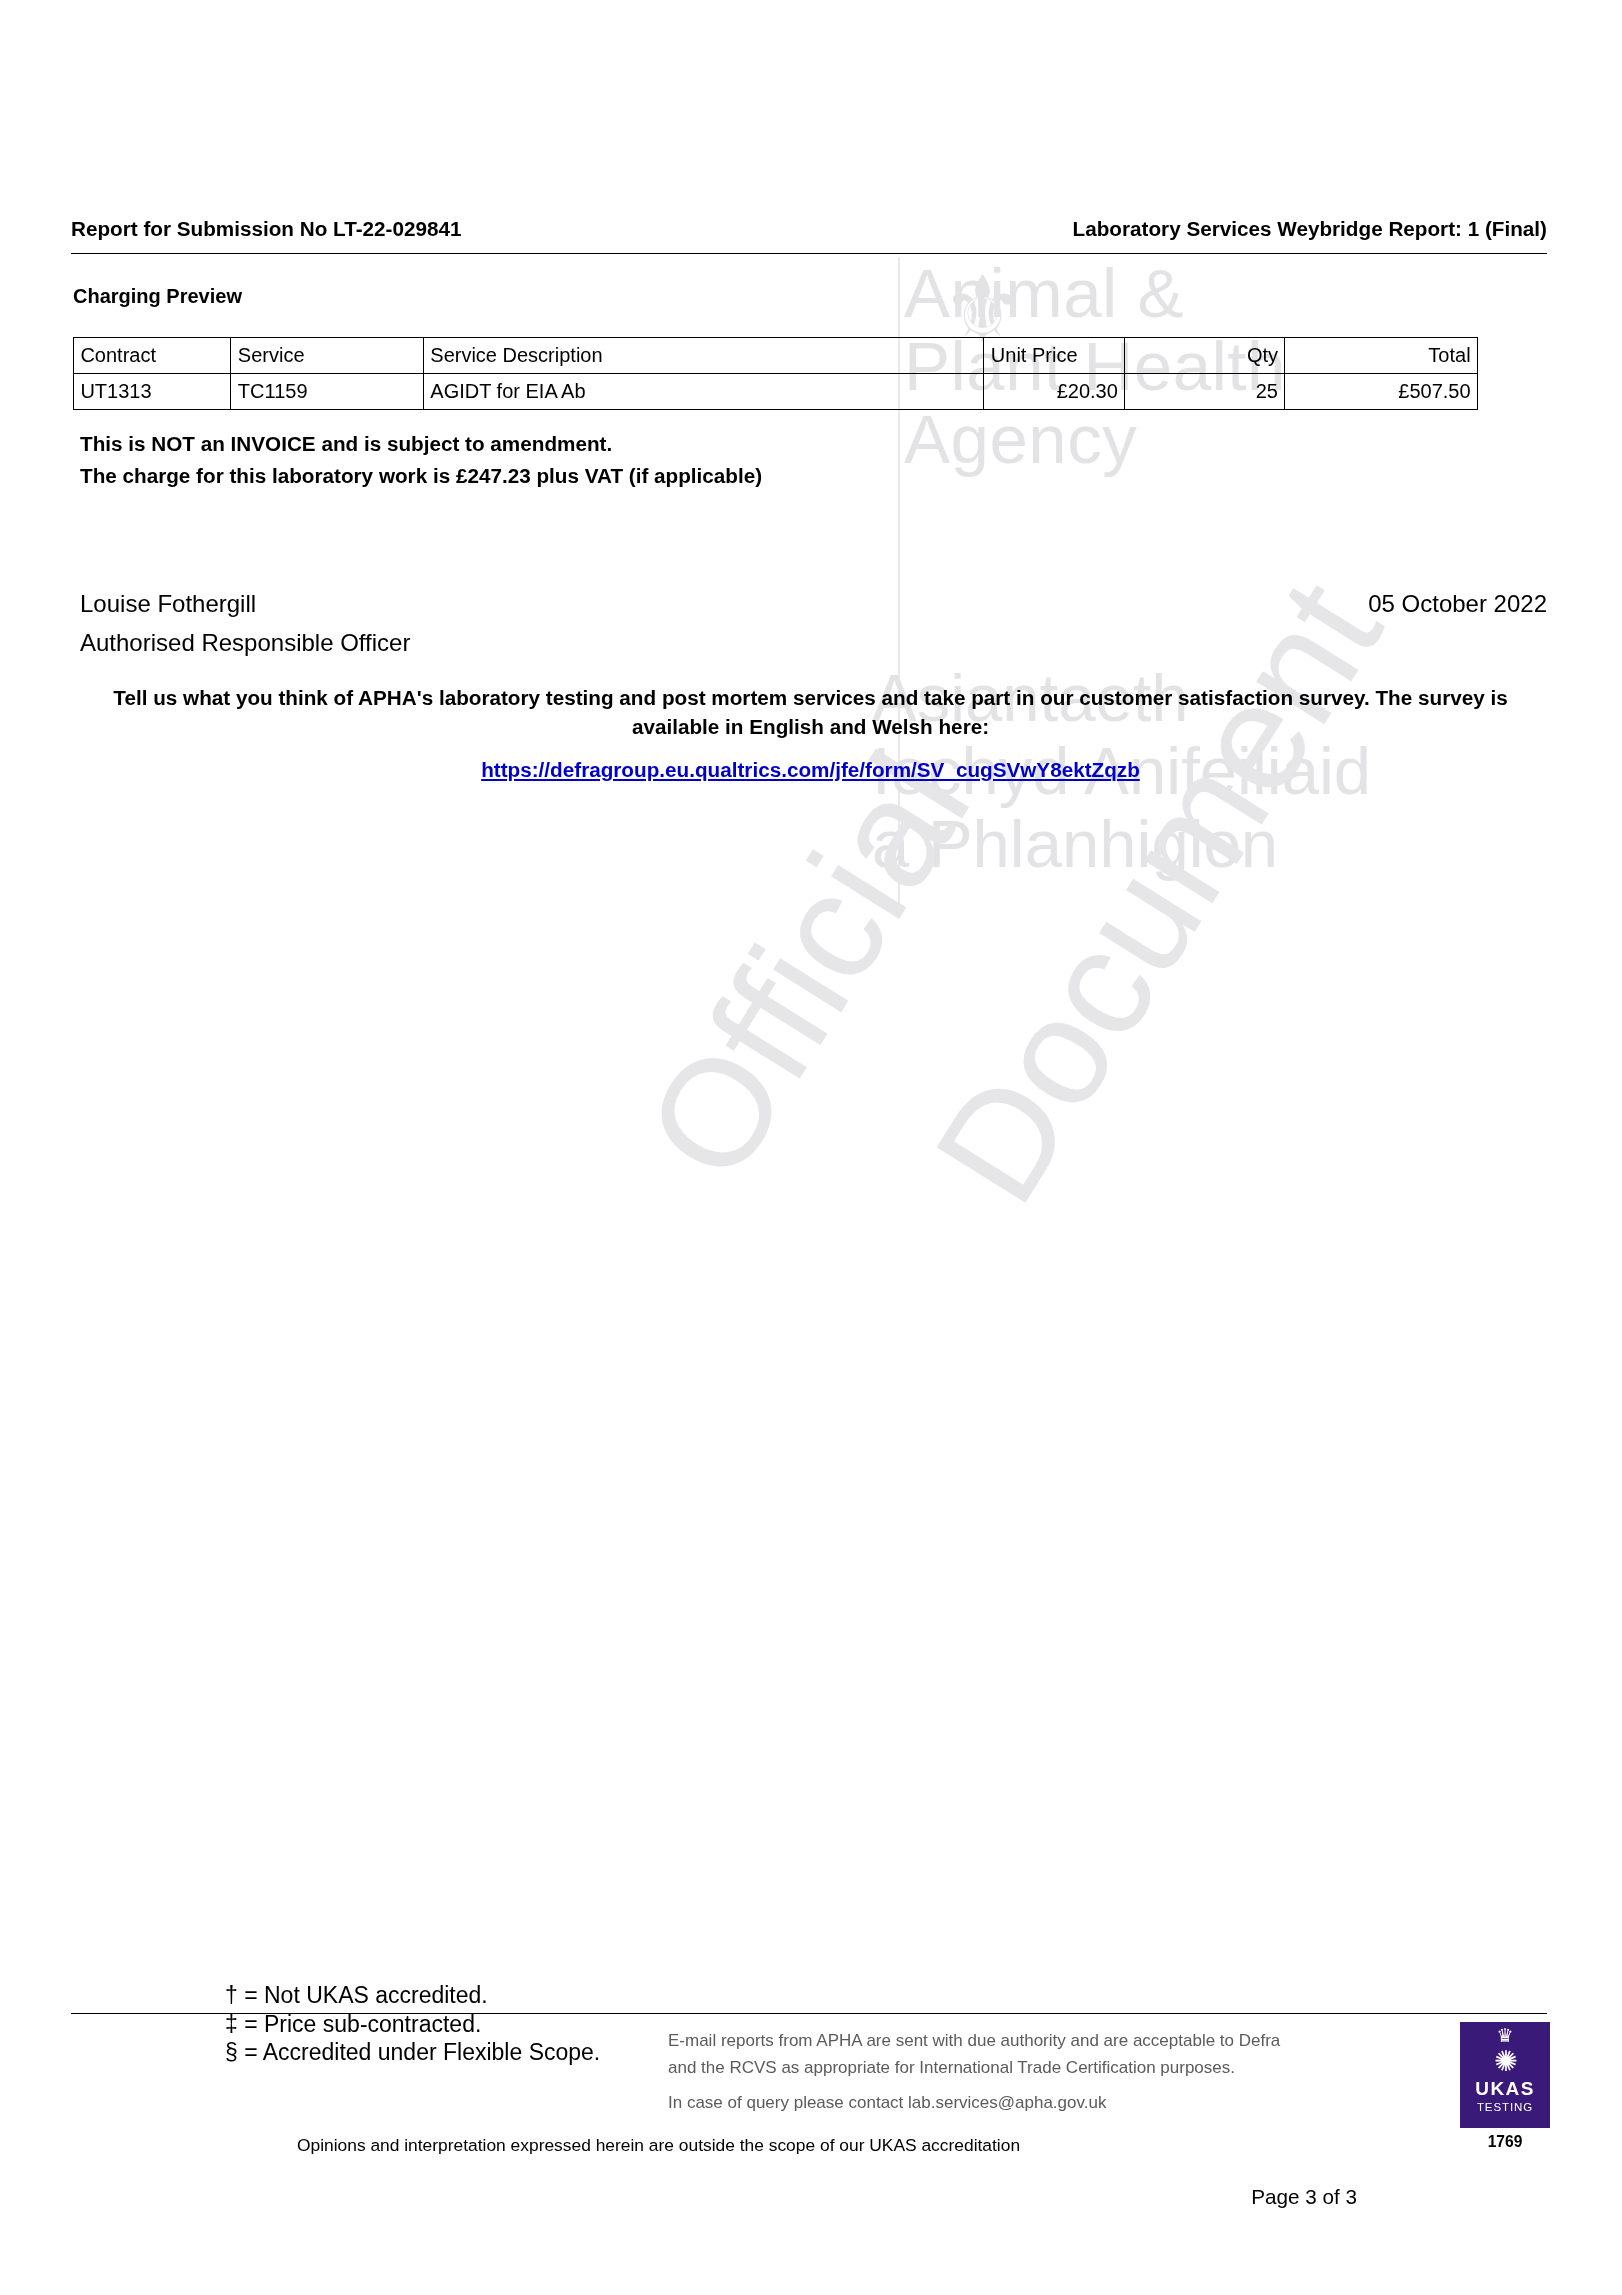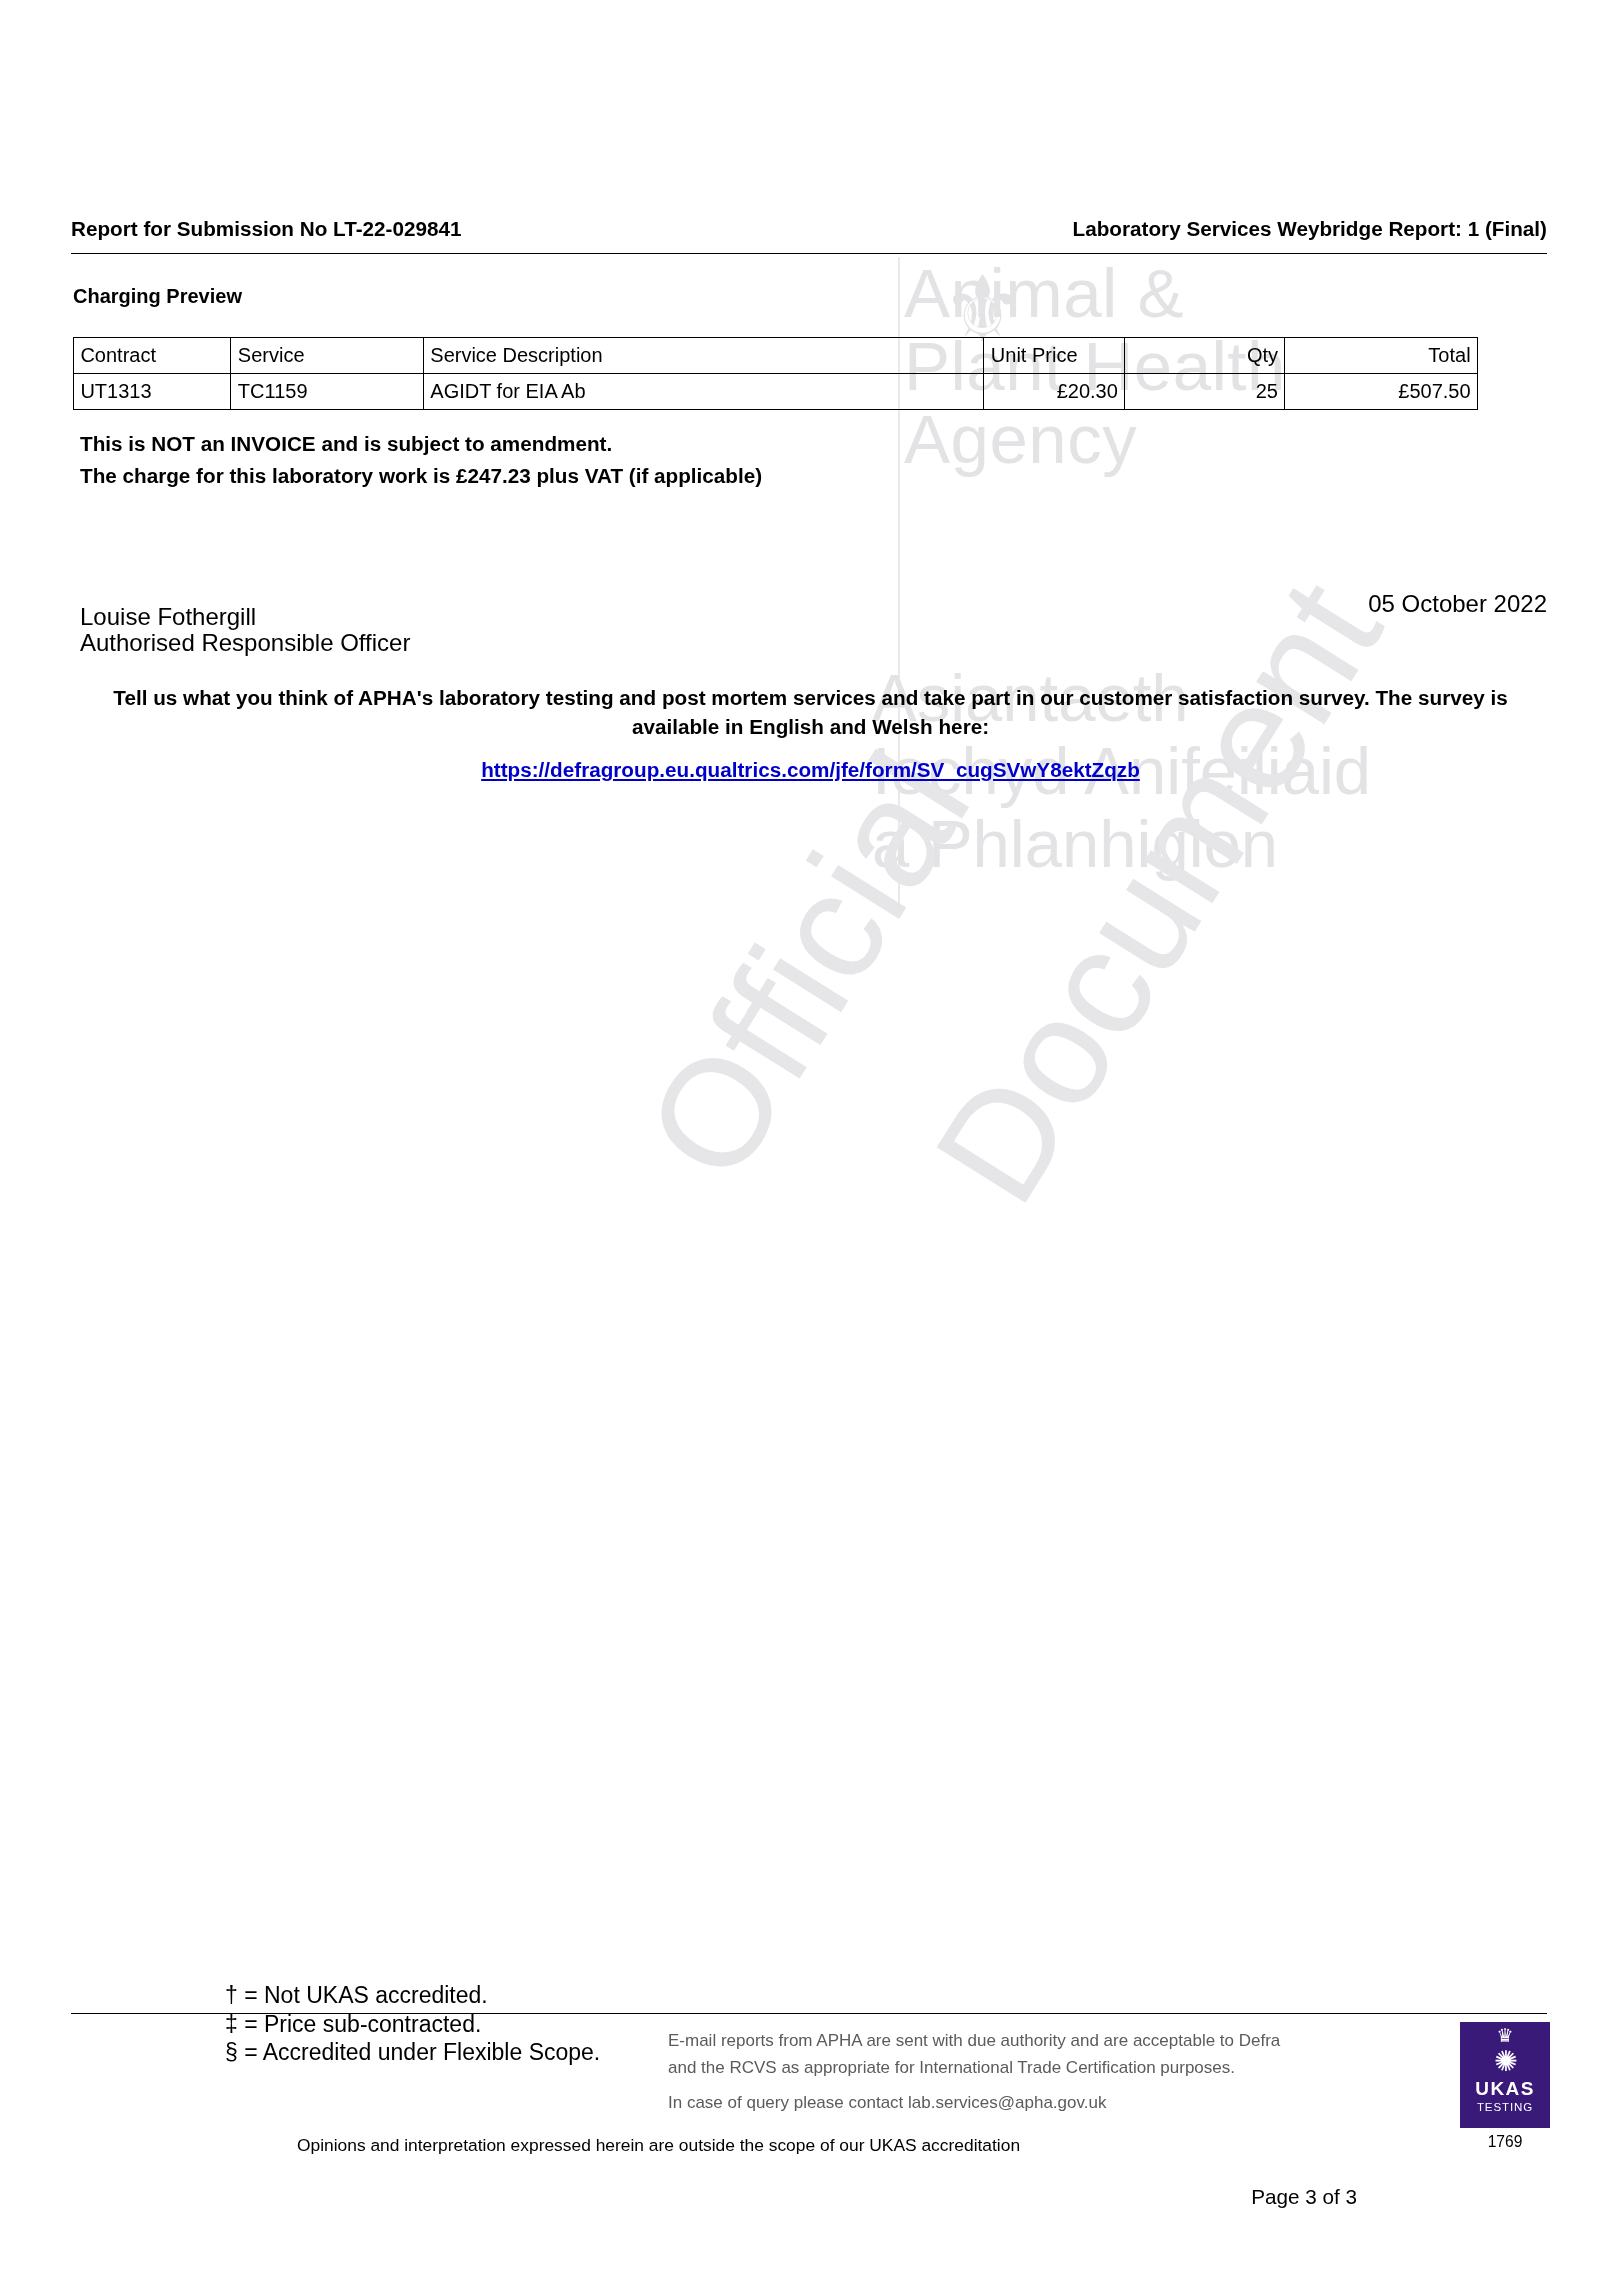--- a/index.html
+++ b/index.html
@@ -145,21 +145,20 @@
     font-size: 20.7px;
     font-weight: bold;
   }
 
   
   .sig-name {
     position: absolute;
     left: 80px;
     top: 590px;
     font-size: 24px;
-    margin-top: 13px;
   }
   .sig-role {
     position: absolute;
     left: 80px;
     top: 629px;
     font-size: 24px;
   }
   .sig-date {
     position: absolute;
     right: 76px;
@@ -267,21 +266,21 @@
     margin-top: 2.8px;
   }
   .ukas-sub {
     font-size: 11.5px;
     letter-spacing: 0.9px;
     margin-top: 0.9px;
   }
   .ukas-number {
     text-align: center;
     font-size: 15.6px;
-    font-weight: normal;
+    font-weight: bold;
     margin-top: 4.6px;
   }
 </style>
 </head>
 <body>
 
 <div class="page">
 
   <div class="wm-bar"></div>
   <div class="wm-crest">⚜</div>

